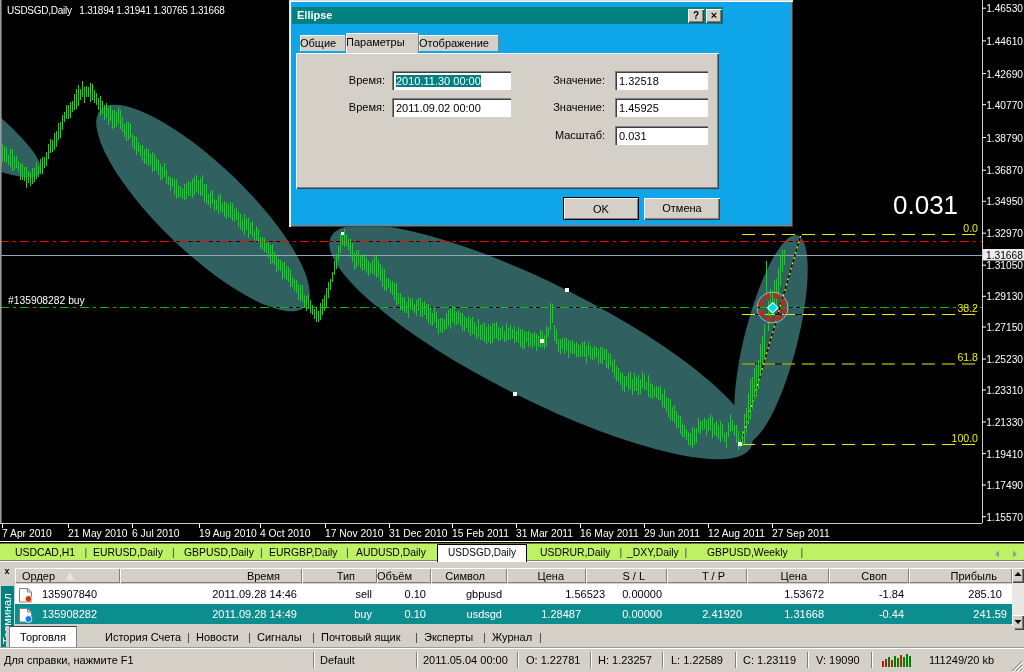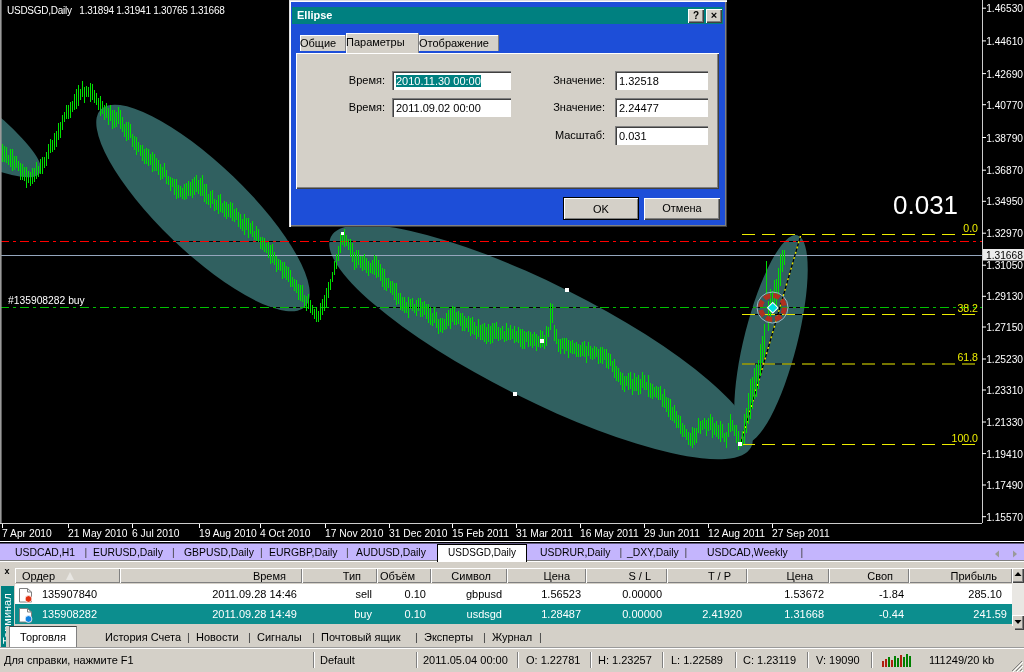--- a/index.html
+++ b/index.html
@@ -5,40 +5,40 @@
 body{font-family:"Liberation Sans",sans-serif}
 #scr{position:relative;width:1024px;height:672px;background:#000;overflow:hidden;font-size:11px;color:#000}
 #chart{position:absolute;left:0;top:0}
 .ax{font-size:10.3px;fill:#fff;font-family:"Liberation Sans",sans-serif}
 .yt{font-size:10.6px;fill:#ecec00;text-anchor:end;font-family:"Liberation Sans",sans-serif}
 .yl{stroke:#ecec00;stroke-dasharray:13 7;fill:none}
 text{font-family:"Liberation Sans",sans-serif}
 .abs{position:absolute}
 .btn{background:#d4d0c8;box-shadow:inset 1px 1px 0 #fff,inset -1px -1px 0 #404040,inset -2px -2px 0 #808080;text-align:center}
 
-#dlg{left:289px;top:0;width:438px;height:227px;background:#1d4ed8;box-shadow:inset 1px 1px 0 #dfdfdf,inset 2px 2px 0 #fff,inset -1px -1px 0 #404040,inset -2px -2px 0 #808080}
+#dlg{left:289px;top:0;width:504px;height:227px;background:#0ea5e9;box-shadow:inset 1px 1px 0 #dfdfdf,inset 2px 2px 0 #fff,inset -1px -1px 0 #404040,inset -2px -2px 0 #808080}
 #dtitle{left:3px;top:7px;width:431px;height:17px;background:#008080;color:#fff;font-weight:bold;line-height:17px;padding-left:5px}
 .tbtn{top:9px;width:16px;height:14px;font-weight:bold;font-size:10px;line-height:13px;color:#000}
 .dtab{position:absolute;background:#d4d0c8;box-shadow:inset 1px 0 0 #fff,inset -1px 0 0 #808080,inset 0 1px 0 #fff;height:18px;line-height:19px;text-align:left}
 #dpanel{left:7px;top:53px;width:423px;height:136px;background:#d4d0c8;box-shadow:inset 1px 1px 0 #fff,inset -1px -1px 0 #404040,inset -2px -2px 0 #808080}
 .dlab{position:absolute;text-align:right;height:19px;line-height:19px}
 .dinp{position:absolute;background:#fff;box-shadow:inset 1px 1px 0 #808080,inset 2px 2px 0 #404040,inset -1px -1px 0 #fff;height:19px;line-height:17px;padding:2px 0 0 4px}
 
-#ctabs{left:0;top:541px;width:1024px;height:21px;background:#c4b5fd;box-shadow:inset 0 1px 0 #fff,inset 0 2.5px 0 #000,inset 0 -1px 0 #fff,inset 0 -2px 0 #808080}
+#ctabs{left:0;top:541px;width:1024px;height:21px;background:#bef264;box-shadow:inset 0 1px 0 #fff,inset 0 2.5px 0 #000,inset 0 -1px 0 #fff,inset 0 -2px 0 #808080}
 .ct{position:absolute;top:3px;height:17px;line-height:17px;color:#000;font-size:10.4px}
 .sep{color:#404040}
 #acttab{position:absolute;left:437px;top:3px;width:90px;height:18px;background:#fff;border:1px solid #000;border-bottom:none;line-height:16px;text-align:center;font-size:10px}
 
 #term{left:0;top:562px;width:1024px;height:86px;background:#d4d0c8}
 #tstrip{left:1px;top:24px;width:13px;height:62px;background:#008080}
 #tstrip span{position:absolute;left:0px;top:58px;transform:rotate(-90deg);transform-origin:0 0;color:#fff;white-space:nowrap}
 #txbtn{left:2px;top:5px;width:10px;height:10px;font-size:9px;line-height:9px;text-align:center;font-weight:bold}
 #thead{left:15px;top:6px;width:997px;height:32px;background:#d4d0c8;border-bottom:1px solid #404040}
 .hc{position:absolute;top:0;height:15px;box-shadow:inset 1px 1px 0 #fff,inset -1px -1px 0 #808080;line-height:16px}
-.hr{text-align:right;padding-right:16px}
+.hr{text-align:right;padding-right:22px}
 .row{position:absolute;left:15px;width:997px;height:20px}
 .c{position:absolute;top:0;height:20px;line-height:20px;text-align:right;padding-right:5px}
 .cl{text-align:left;padding-left:27px}
 #row1{top:22px;background:#fff}
 #row2{top:42px;background:#0c8e8e;color:#fff}
 
 #sbv{left:1012px;top:6px;width:12px;height:57px;background:#e9e7e3}
 .sbtn{left:0;width:12px;height:14px}
 
 #btabs{left:6px;top:64px;width:1009px;height:22px;background:#d4d0c8}
@@ -139,41 +139,41 @@
 <div class="dtab" style="left:11px;top:35px;width:46px;height:16px;line-height:17px">Общие</div>
 <div class="dtab" style="left:57px;top:33px;width:73px;height:20px;background:#d4d0c8;box-shadow:inset 1px 0 0 #fff,inset -1px 0 0 #808080,inset 0 1px 0 #fff,inset 0 -2px 0 #d4d0c8;z-index:2">Параметры</div>
 <div class="dtab" style="left:130px;top:35px;width:80px;height:16px;line-height:17px">Отображение</div>
 <div class="dlab" style="left:0px;top:71px;width:96px">Время:</div>
 <div class="dinp" style="left:103px;top:71px;width:119px"><span style="background:#008080;color:#fff">2010.11.30 00:00</span></div>
 <div class="dlab" style="left:0px;top:98px;width:96px">Время:</div>
 <div class="dinp" style="left:103px;top:98px;width:119px">2011.09.02 00:00</div>
 <div class="dlab" style="left:220px;top:71px;width:96px">Значение:</div>
 <div class="dinp" style="left:326px;top:71px;width:93px">1.32518</div>
 <div class="dlab" style="left:220px;top:98px;width:96px">Значение:</div>
-<div class="dinp" style="left:326px;top:98px;width:93px">2.24477</div>
+<div class="dinp" style="left:326px;top:98px;width:93px">1.45925</div>
 <div class="dlab" style="left:220px;top:126px;width:96px">Масштаб:</div>
 <div class="dinp" style="left:326px;top:126px;width:93px">0.031</div>
 <div class="abs" style="left:274px;top:197px;width:76px;height:23px;border:1px solid #000;background:#d4d0c8;box-shadow:inset 1px 1px 0 #fff,inset -1px -1px 0 #808080;text-align:center;line-height:22px">OK</div>
 <div class="abs btn" style="left:355px;top:198px;width:76px;height:22px;line-height:21px">Отмена</div>
 </div>
 <div id="ctabs" class="abs">
       <div class="ct " style="left:15.0px">USDCAD,H1</div>
       <div class="ct sep" style="left:84.5px">|</div>
       <div class="ct " style="left:93.0px">EURUSD,Daily</div>
       <div class="ct sep" style="left:172.0px">|</div>
       <div class="ct " style="left:184.0px">GBPUSD,Daily</div>
       <div class="ct sep" style="left:260.0px">|</div>
       <div class="ct " style="left:269.0px">EURGBP,Daily</div>
       <div class="ct sep" style="left:346.0px">|</div>
       <div class="ct " style="left:356.0px">AUDUSD,Daily</div>
       <div class="ct " style="left:540.0px">USDRUR,Daily</div>
       <div class="ct sep" style="left:619.5px">|</div>
       <div class="ct " style="left:627.0px">_DXY,Daily</div>
       <div class="ct sep" style="left:684.5px">|</div>
-      <div class="ct " style="left:707.0px">USDCAD,Weekly</div>
+      <div class="ct " style="left:707.0px">GBPUSD,Weekly</div>
       <div class="ct sep" style="left:800.5px">|</div>
 <div id="acttab">USDSGD,Daily</div>
 <svg class="abs" style="left:994px;top:9px" width="24" height="8" viewBox="0 0 24 8">
 <path d="M5 0.5L1 4L5 7.5z" fill="#9a9a9a"></path>
         <path d="M19 0.5L23 4L19 7.5z" fill="#9a9a9a"></path>
 </svg>
 </div>
 <div id="term" class="abs">
 <div id="txbtn" class="abs">x</div>
 <div id="tstrip" class="abs">
@@ -192,21 +192,21 @@
         <div class="hc hr" style="left:814px;width:80px;">Своп</div>
         <div class="hc hr" style="left:894px;width:103px;padding-right:15px;">Прибыль</div>
         <div style="position:absolute;left:51px;top:4px;width:0;height:0;border-left:4.5px solid transparent;border-right:4.5px solid transparent;border-bottom:8px solid #e8e6e2;"></div>
       </div>
 <div id="row1" class="row">
         <div class="c cl" style="left:0px;width:105px;">135907840</div>
         <div class="c" style="left:105px;width:182px;">2011.09.28 14:46</div>
         <div class="c" style="left:287px;width:75px;">sell</div>
         <div class="c" style="left:362px;width:54px;">0.10</div>
         <div class="c" style="left:416px;width:76px;">gbpusd</div>
-        <div class="c" style="left:492px;width:79px;">1.56523</div>
+        <div class="c" style="left:516px;width:79px;">1.56523</div>
         <div class="c" style="left:571px;width:81px;">0.00000</div>
         <div class="c" style="left:652px;width:80px;margin-top:24px;">1.46000</div>
         <div class="c" style="left:732px;width:82px;">1.53672</div>
         <div class="c" style="left:814px;width:80px;">-1.84</div>
         <div class="c" style="left:894px;width:103px;padding-right:10px;">285.10</div>
         <svg class="abs" style="left:3px;top:3px" width="15" height="16" viewBox="0 0 15 16">
 <path d="M1.5 1.5h8l4 3.5v10h-12z" fill="#fff" stroke="#808080"></path>
 <path d="M9.5 1.5v3.5h4" fill="none" stroke="#808080"></path>
 <circle cx="10.5" cy="12" r="3.4" fill="#e03010" stroke="#fff" stroke-width="0.8"></circle>
 </svg>

